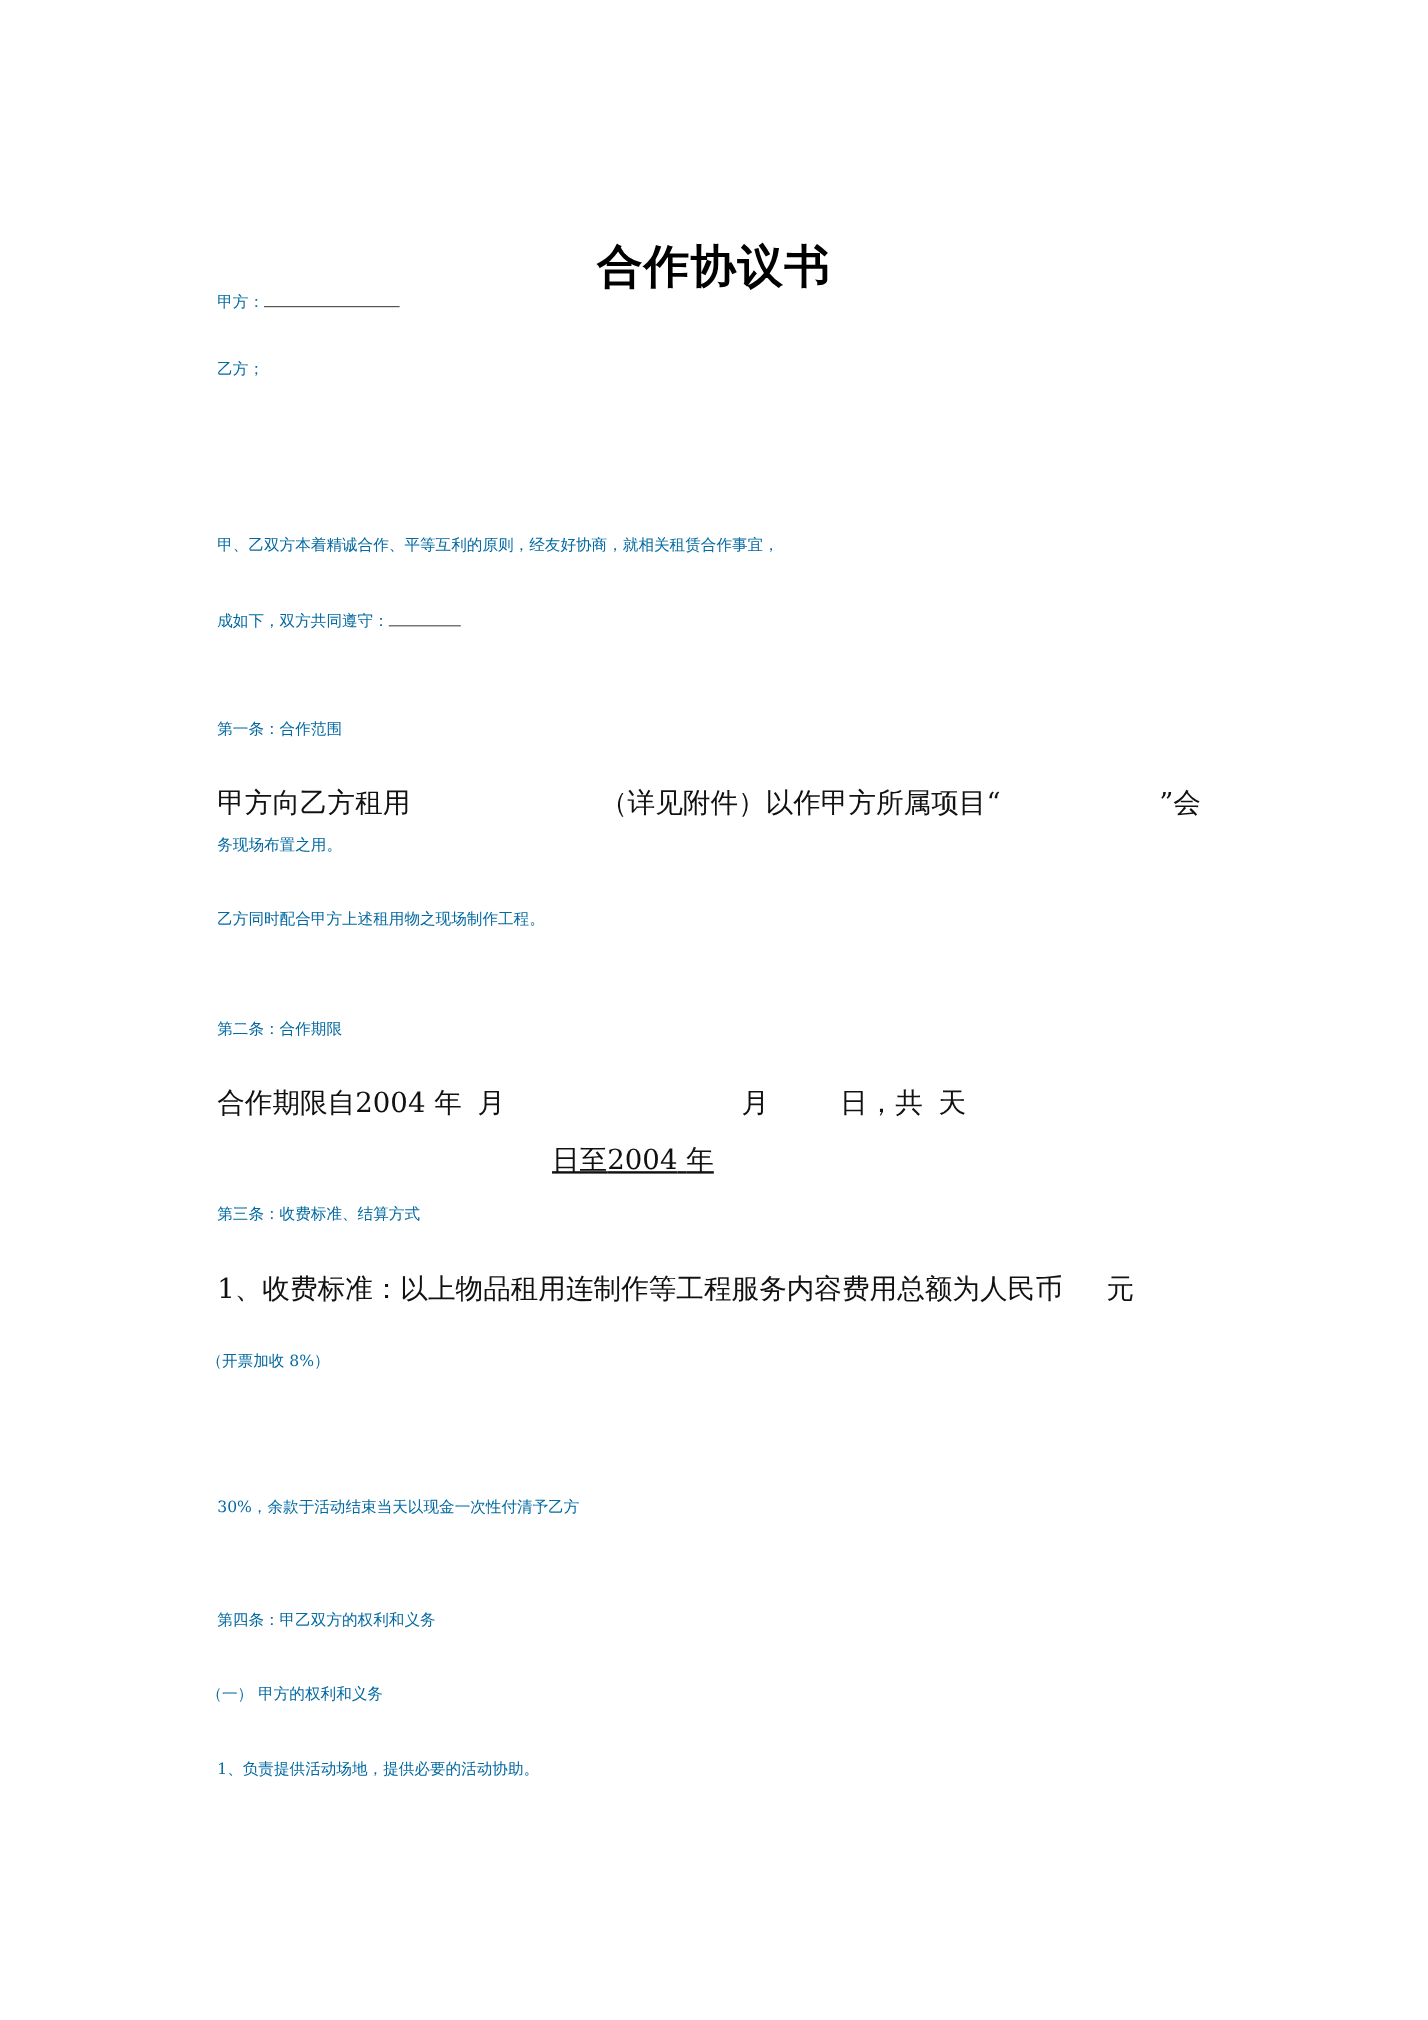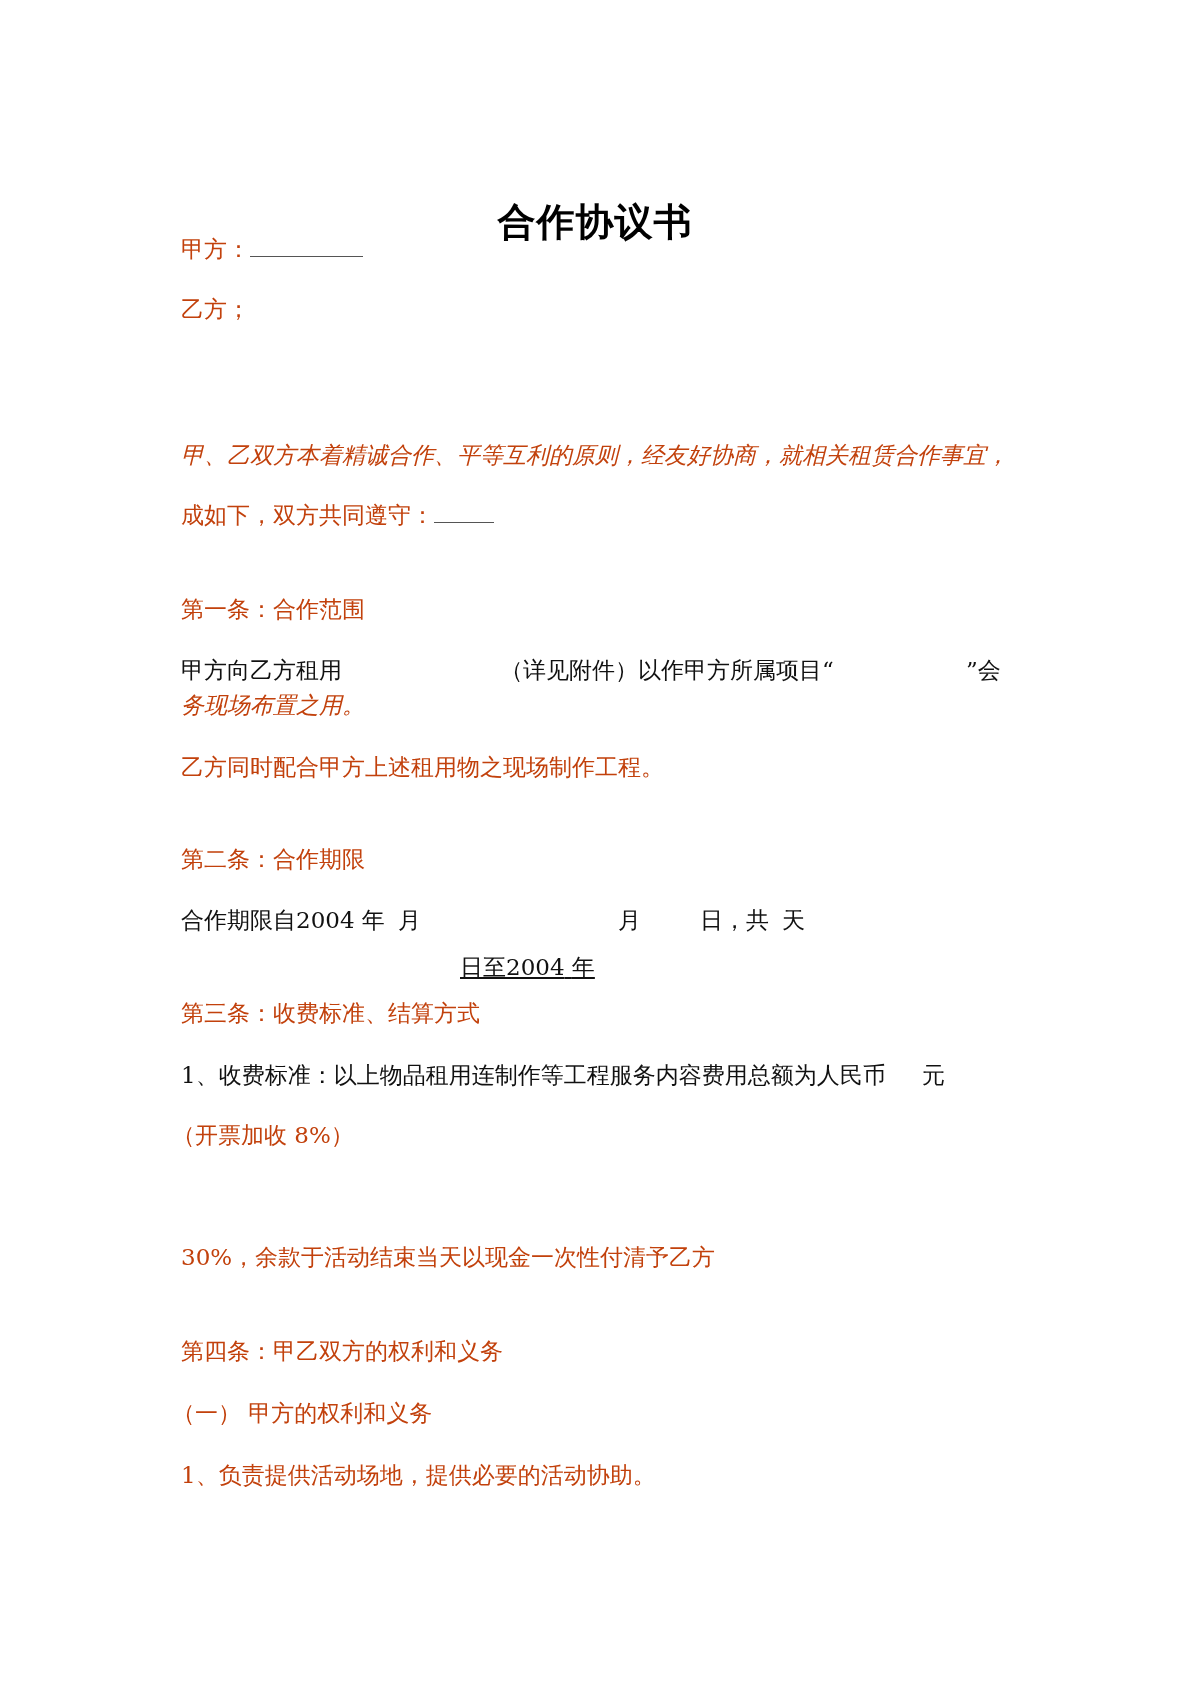--- a/index.html
+++ b/index.html
@@ -8,49 +8,49 @@
       font-family: "DejaVu Serif", "Liberation Serif", serif;
       color: #111111;
     }
     .page { position: absolute; left: 0; top: 0; width: 1190px; height: 1683px; background: #fff; margin-top: 31px; }
     .title {
       position: absolute; left: 0; width: 1190px; top: 166px; text-align: center;
       font-family: "DejaVu Sans", "Liberation Sans", sans-serif;
       font-size: 38px; font-weight: bold; letter-spacing: 1px; color: #000;
     }
     .line {
-      position: absolute; left: 181px; font-size: 23px; line-height: 24px;
-      white-space: pre; color: #c2410c;
+      position: absolute; left: 181px; font-size: 13px; line-height: 24px;
+      white-space: pre; color: #0369a1;
     }
     .blank {
       display: inline-block; border-bottom: 1px solid #555; height: 18px; vertical-align: baseline;
     }
     .abs { position: absolute; font-size: 23px; line-height: 24px; white-space: pre; }
   </style>
 </head>
 <body>
 
 <div class="page">
 
   <div class="title">合作协议书</div>
 
   <div class="line" style="top:206px;"><span>甲方：</span><span class="blank" style="width:113px;"></span></div>
 
   <div class="line" style="top:266px;">乙方；</div>
 
-  <div class="line" style="top:412px;font-style:italic;">甲、乙双方本着精诚合作、平等互利的原则，经友好协商，就相关租赁合作事宜，</div>
+  <div class="line" style="top:412px;">甲、乙双方本着精诚合作、平等互利的原则，经友好协商，就相关租赁合作事宜，</div>
   <div class="line" style="top:472px;"><span>成如下，双方共同遵守：</span><span class="blank" style="width:60px;"></span></div>
 
   <div class="line" style="top:566px;">第一条：合作范围</div>
   <div class="abs" style="left:181px; top:627px;">甲方向乙方租用</div>
   <div class="abs" style="left:326px; top:627px; width:170px; height:22px;"></div>
   <div class="abs" style="left:500px; top:627px;">（详见附件）以作甲方所属项目“</div>
   <div class="abs" style="left:812px; top:627px; width:150px; height:22px;"></div>
   <div class="abs" style="left:966px; top:627px;">”会</div>
-  <div class="line" style="top:662px;font-style:italic;">务现场布置之用。</div>
+  <div class="line" style="top:662px;">务现场布置之用。</div>
   <div class="line" style="top:724px;">乙方同时配合甲方上述租用物之现场制作工程。</div>
 
   <div class="line" style="top:816px;">第二条：合作期限</div>
   <div class="abs" style="left:181px; top:877px;"><span>合作期限自</span><span>2004</span> <span>年</span></div>
   <div class="abs" style="left:398px; top:877px;">月</div>
   <div class="abs" style="left:460px; top:924px;text-decoration:underline;"><span>日至</span><span>2004</span> <span>年</span></div>
   <div class="abs" style="left:618px; top:877px;">月</div>
   <div class="abs" style="left:700px; top:877px;">日，共</div>
   <div class="abs" style="left:782px; top:877px;">天</div>
 

